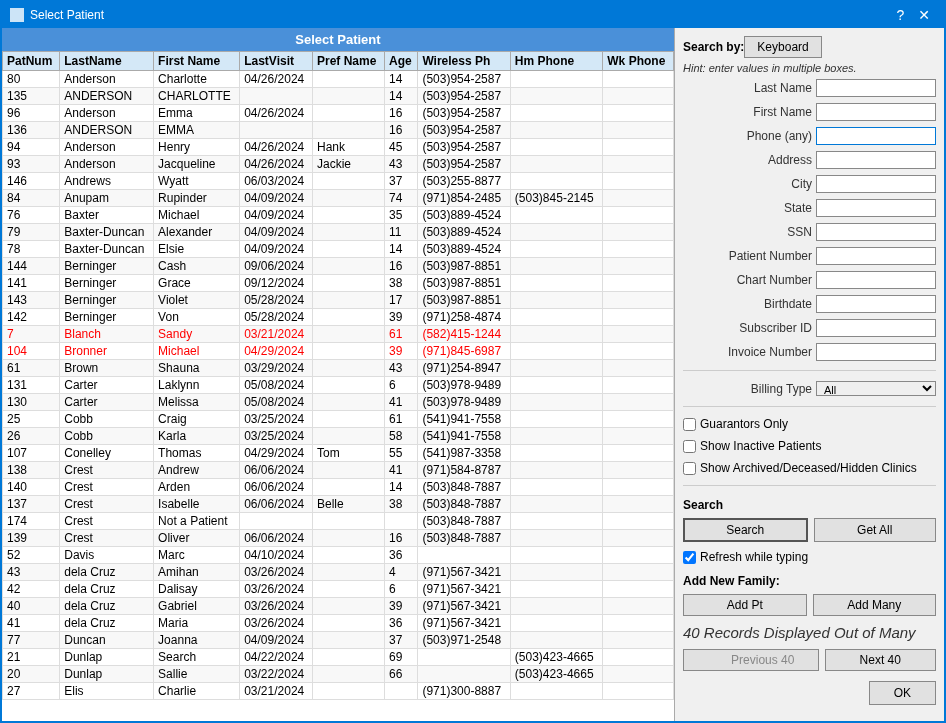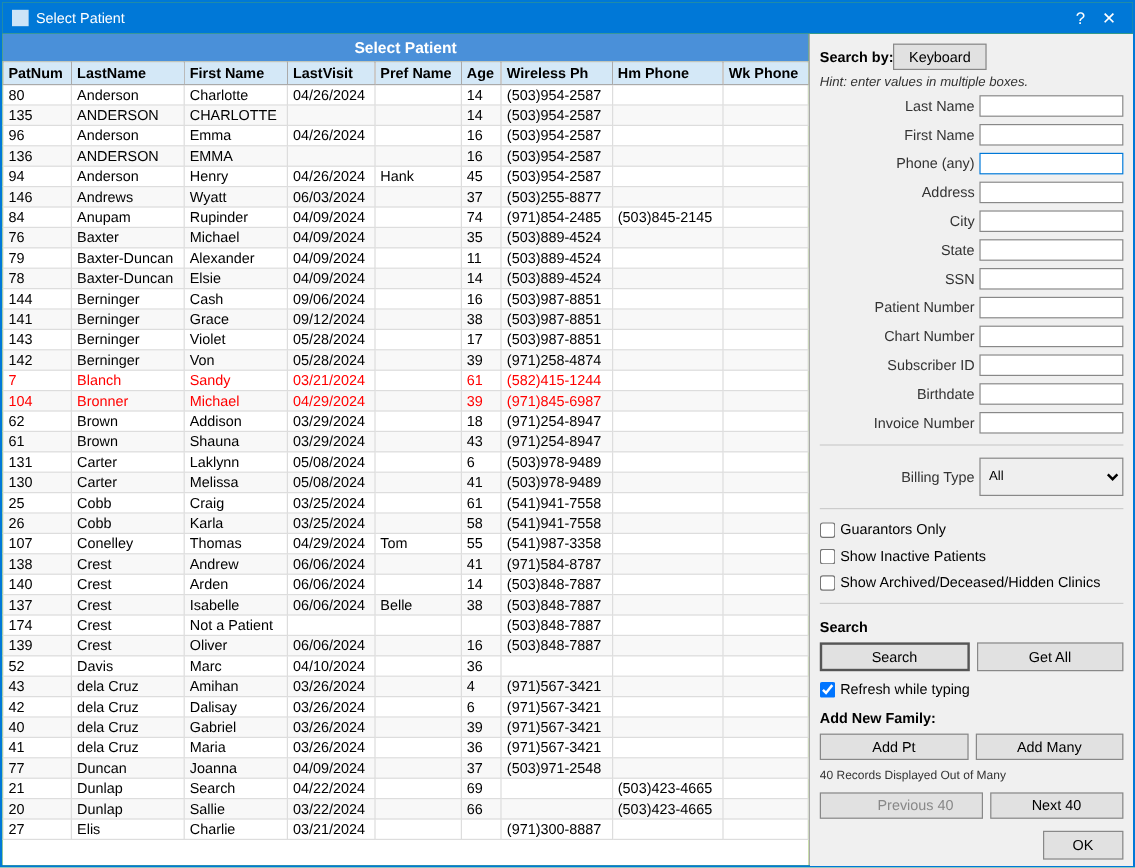--- a/index.html
+++ b/index.html
@@ -20,30 +20,30 @@
     td { border: 1px solid #ddd; padding: 1px 4px; white-space: nowrap; }
     tr:nth-child(even) { background: #f8f8f8; }
     .right-panel { width: 270px; background: #f0f0f0; border-left: 1px solid #aaa; padding: 8px; display: flex; flex-direction: column; gap: 4px; overflow-y: auto; }
     .search-by-label { font-weight: bold; }
     .keyboard-btn { align-self: flex-end; }
     .hint-text { font-size: 11px; color: #333; font-style: italic; }
     .form-row { display: flex; align-items: center; justify-content: flex-end; gap: 4px; margin: 1px 0; }
     .form-label { text-align: right; min-width: 100px; color: #333; }
     .form-input { width: 120px; height: 18px; border: 1px solid #888; padding: 1px 3px; font-size: 11px; }
     .form-input.active { border: 1px solid #0078d7; }
-    select.form-input { height: 32px; }
+    select.form-input { height: 15px; }
     .separator { border: none; border-top: 1px solid #ccc; margin: 4px 0; }
     .billing-row { display: flex; align-items: center; justify-content: flex-end; gap: 4px; margin: 2px 0; }
     .checkbox-row { display: flex; align-items: center; gap: 4px; margin: 2px 0; }
     .section-label { font-weight: bold; margin-top: 4px; }
     .btn-row { display: flex; gap: 6px; margin: 2px 0; }
     .btn { background: #e1e1e1; border: 1px solid #888; padding: 3px 12px; cursor: pointer; font-size: 12px; }
     .btn-wide { flex: 1; }
     .btn-outline { background: #e1e1e1; border: 2px solid #555; }
-    .records-label { font-size: 10px; color: #333; margin: 2px 0; }
+    .records-label { font-size: 15px; color: #333; margin: 2px 0; font-style: italic; }
     .nav-btn-row { display: flex; gap: 6px; margin: 2px 0; }
     .ok-row { display: flex; justify-content: flex-end; margin-top: 4px; }
     .ok-btn { padding: 4px 24px; background: #e1e1e1; border: 1px solid #888; cursor: pointer; font-size: 12px; }
   </style>
 </head>
 <body>
 
 <div class="window">
 
   <div class="title-bar">
@@ -126,20 +126,31 @@
                 <td>Anderson</td>
                 <td>Henry</td>
                 <td>04/26/2024</td>
                 <td>Hank</td>
                 <td>45</td>
                 <td>(503)954-2587</td>
                 <td></td>
                 <td></td>
               </tr>
               <tr>
+                <td>93</td>
+                <td>Anderson</td>
+                <td>Jacqueline</td>
+                <td>04/26/2024</td>
+                <td>Jackie</td>
+                <td>43</td>
+                <td>(503)954-2587</td>
+                <td></td>
+                <td></td>
+              </tr>
+              <tr>
                 <td>146</td>
                 <td>Andrews</td>
                 <td>Wyatt</td>
                 <td>06/03/2024</td>
                 <td></td>
                 <td>37</td>
                 <td>(503)255-8877</td>
                 <td></td>
                 <td></td>
               </tr>
@@ -243,31 +254,20 @@
                 <td></td>
               </tr>
               <tr style="color: red;">
                 <td>104</td>
                 <td>Bronner</td>
                 <td>Michael</td>
                 <td>04/29/2024</td>
                 <td></td>
                 <td>39</td>
                 <td>(971)845-6987</td>
-                <td></td>
-                <td></td>
-              </tr>
-              <tr>
-                <td>62</td>
-                <td>Brown</td>
-                <td>Addison</td>
-                <td>03/29/2024</td>
-                <td></td>
-                <td>18</td>
-                <td>(971)254-8947</td>
                 <td></td>
                 <td></td>
               </tr>
               <tr>
                 <td>61</td>
                 <td>Brown</td>
                 <td>Shauna</td>
                 <td>03/29/2024</td>
                 <td></td>
                 <td>43</td>
@@ -526,25 +526,25 @@
       </div>
       <div class="form-row">
         <label class="form-label">Patient Number</label>
         <input class="form-input" type="text" style="">
       </div>
       <div class="form-row">
         <label class="form-label">Chart Number</label>
         <input class="form-input" type="text" style="">
       </div>
       <div class="form-row">
+        <label class="form-label">Birthdate</label>
+        <input class="form-input" type="text" style="">
+      </div>
+      <div class="form-row">
         <label class="form-label">Subscriber ID</label>
-        <input class="form-input" type="text" style="">
-      </div>
-      <div class="form-row">
-        <label class="form-label">Birthdate</label>
         <input class="form-input" type="text" style="">
       </div>
       <div class="form-row">
         <label class="form-label">Invoice Number</label>
         <input class="form-input" type="text" style="">
       </div>
 
       <hr class="separator">
 
       <div class="billing-row">

